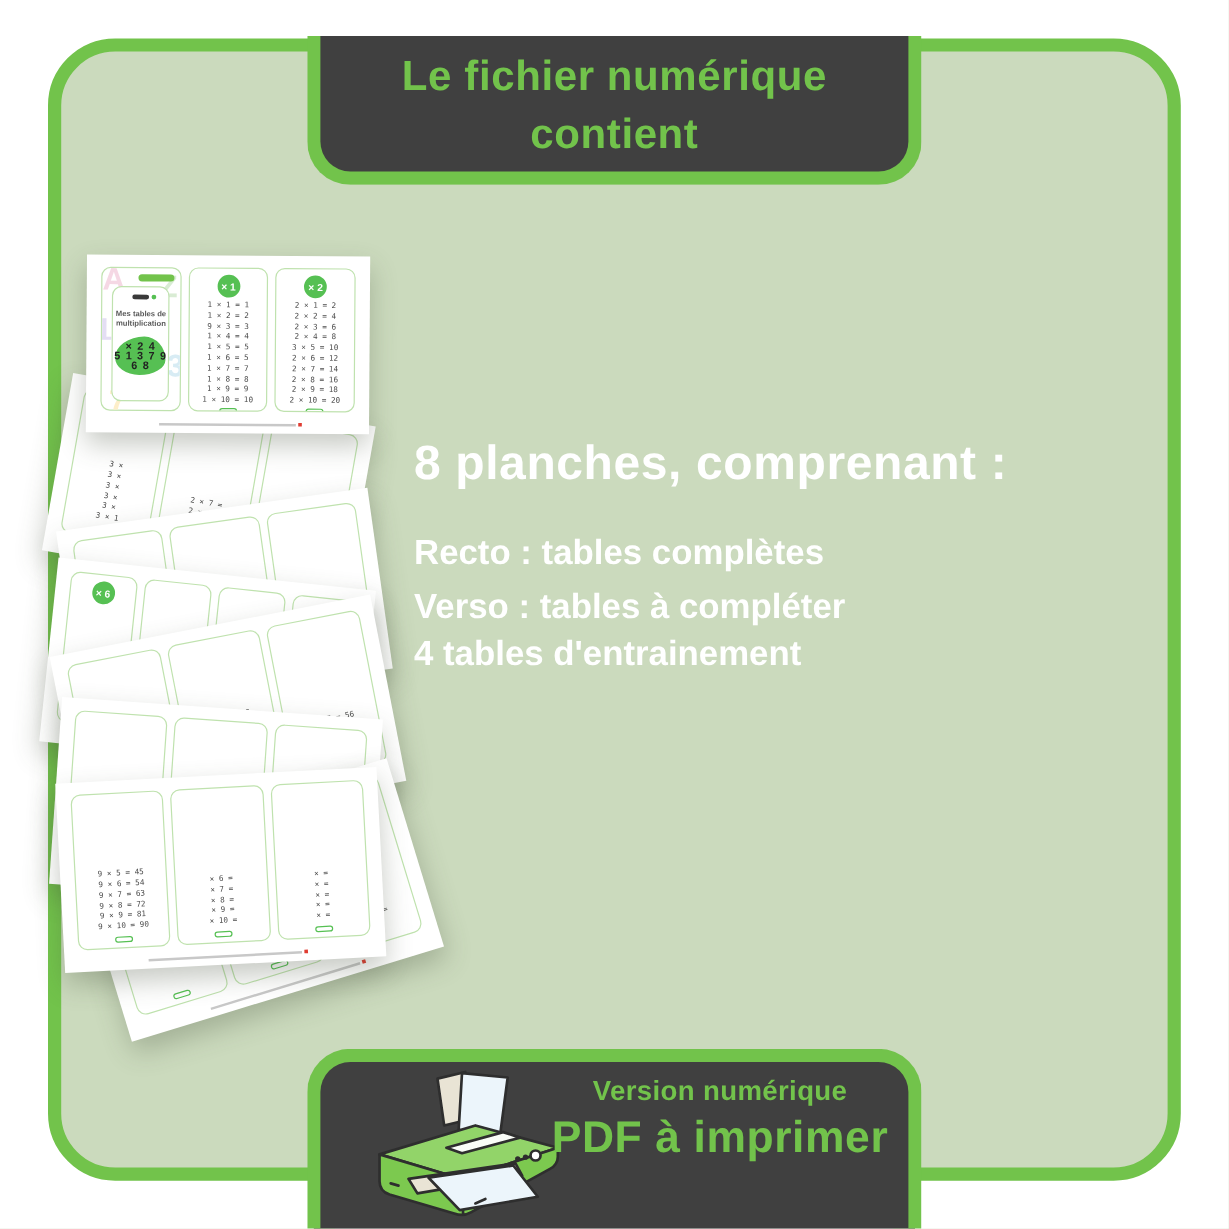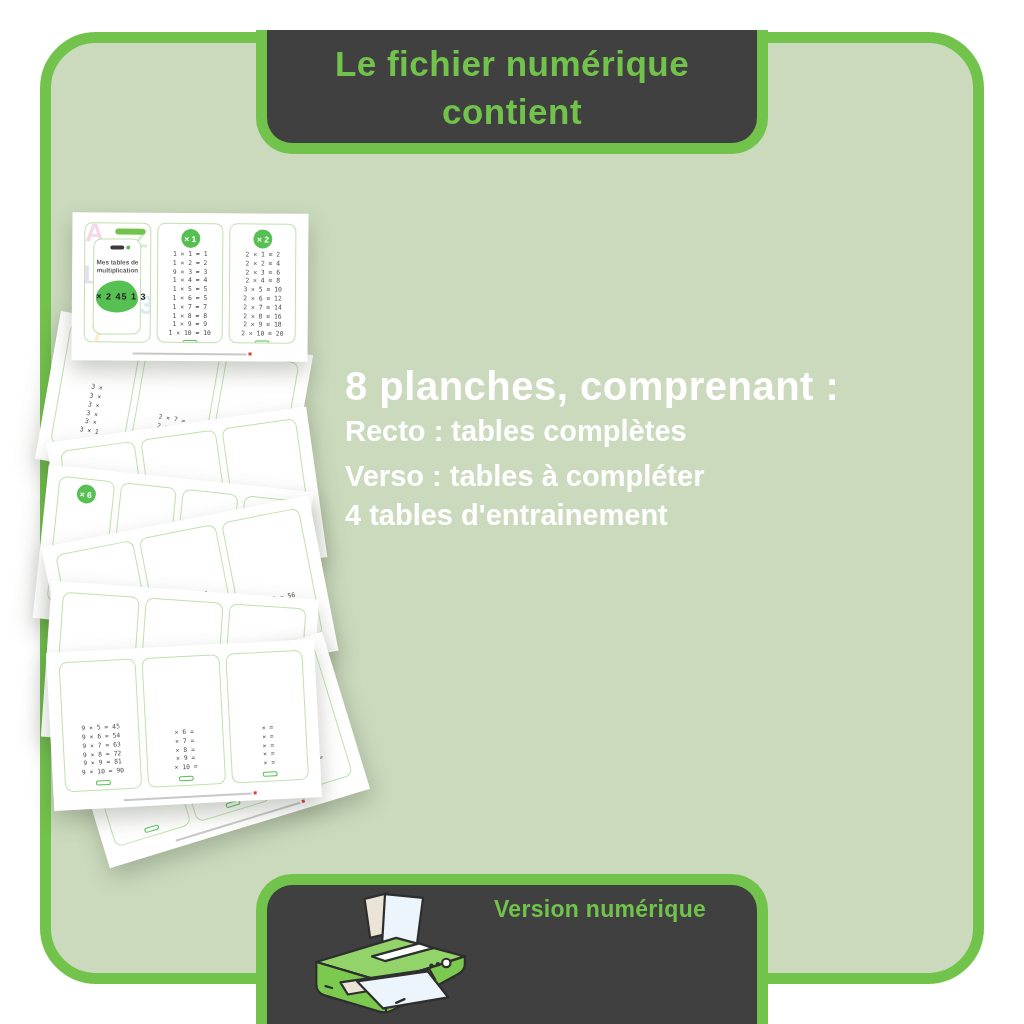--- a/index.html
+++ b/index.html
@@ -28,21 +28,21 @@
     border:11px solid var(--accent-green);z-index:5;
   }
   .notch.top{left:256px;top:30px;width:512px;height:124px;border-top:none;border-radius:0 0 36px 36px}
   .notch.bottom{left:256px;top:874px;width:512px;height:150px;border-bottom:none;border-radius:36px 36px 0 0}
   .title{
     position:absolute;left:0;right:0;top:10px;text-align:center;
     color:var(--accent-green);font-weight:bold;font-size:35px;line-height:48px;letter-spacing:.5px;
   }
   
   .copy{position:absolute;left:345px;top:364px;z-index:2;color:var(--text-white);font-weight:bold}
-  .copy .h{font-size:40px;letter-spacing:.5px;white-space:nowrap}
+  .copy .h{font-size:40px;letter-spacing:.5px;margin-bottom:30px;white-space:nowrap}
   .copy .line{font-size:29px;line-height:45px;white-space:nowrap}
   .copy .extra{font-size:29px;white-space:nowrap}
   
   .stack{position:absolute;inset:0;z-index:3}
   .sheet{
     position:absolute;background:#ffffff;
     box-shadow:0 10px 22px rgba(70,80,60,.30);
     display:flex;gap:6px;padding:10px 12px 18px;
   }
   .sheet-0{left:72px;top:213px;width:236px;height:148px;transform:rotate(.4deg);z-index:40}
@@ -87,21 +87,21 @@
     position:relative;margin-top:15px;width:48px;height:96px;background:#fff;
     border:1px solid var(--card-border);border-radius:8px;
     display:flex;flex-direction:column;align-items:center;padding:6px 2px;
   }
   .cover-logo{width:14px;height:4px;background:#3a3a3a;border-radius:2px;position:relative;flex:none}
   .cover-logo::after{content:"";position:absolute;right:-6px;top:0;width:4px;height:4px;border-radius:50%;background:var(--badge-green)}
   .cover-title{margin-top:9px;font-size:6.4px;line-height:7.5px;color:#5a5a5a;text-align:center;font-weight:bold}
   .cover-blob{
     margin-top:7px;width:42px;height:32px;background:var(--badge-green);
     border-radius:58% 42% 52% 48% / 55% 60% 40% 45%;
-    display:flex;flex-direction:row;align-items:center;justify-content:space-between;
+    display:flex;flex-direction:column;align-items:center;justify-content:center;
     color:#222;font-weight:bold;flex:none;
   }
   .blob-row{font-size:9px;line-height:8px;letter-spacing:1px;white-space:nowrap}
   
   .printer{position:absolute;left:292px;top:884px;width:186px;height:122px;z-index:6}
   .fb-text{position:absolute;left:452px;top:896px;width:296px;text-align:center;z-index:6;color:var(--accent-green);font-weight:bold}
   .fb-label{font-size:23px;letter-spacing:.3px}
   .fb-title{font-size:37px;margin-top:4px;letter-spacing:.5px}
 </style>
 </head>
@@ -429,13 +429,14 @@
       <circle cx="150" cy="88" r="1.2" fill="#2e2e2e"></circle>
       <circle cx="157" cy="86.5" r="1.2" fill="#2e2e2e"></circle>
       <path d="M36 110 l7 2" fill="none"></path>
       <path d="M112 128 l9 -4" fill="none"></path>
     </g>
   </svg>
 </div>
 
 <div class="fb-text">
   <div class="fb-label">Version numérique</div>
+  <div class="fb-title">PDF à imprimer</div>
 </div>
 
 </body></html>

